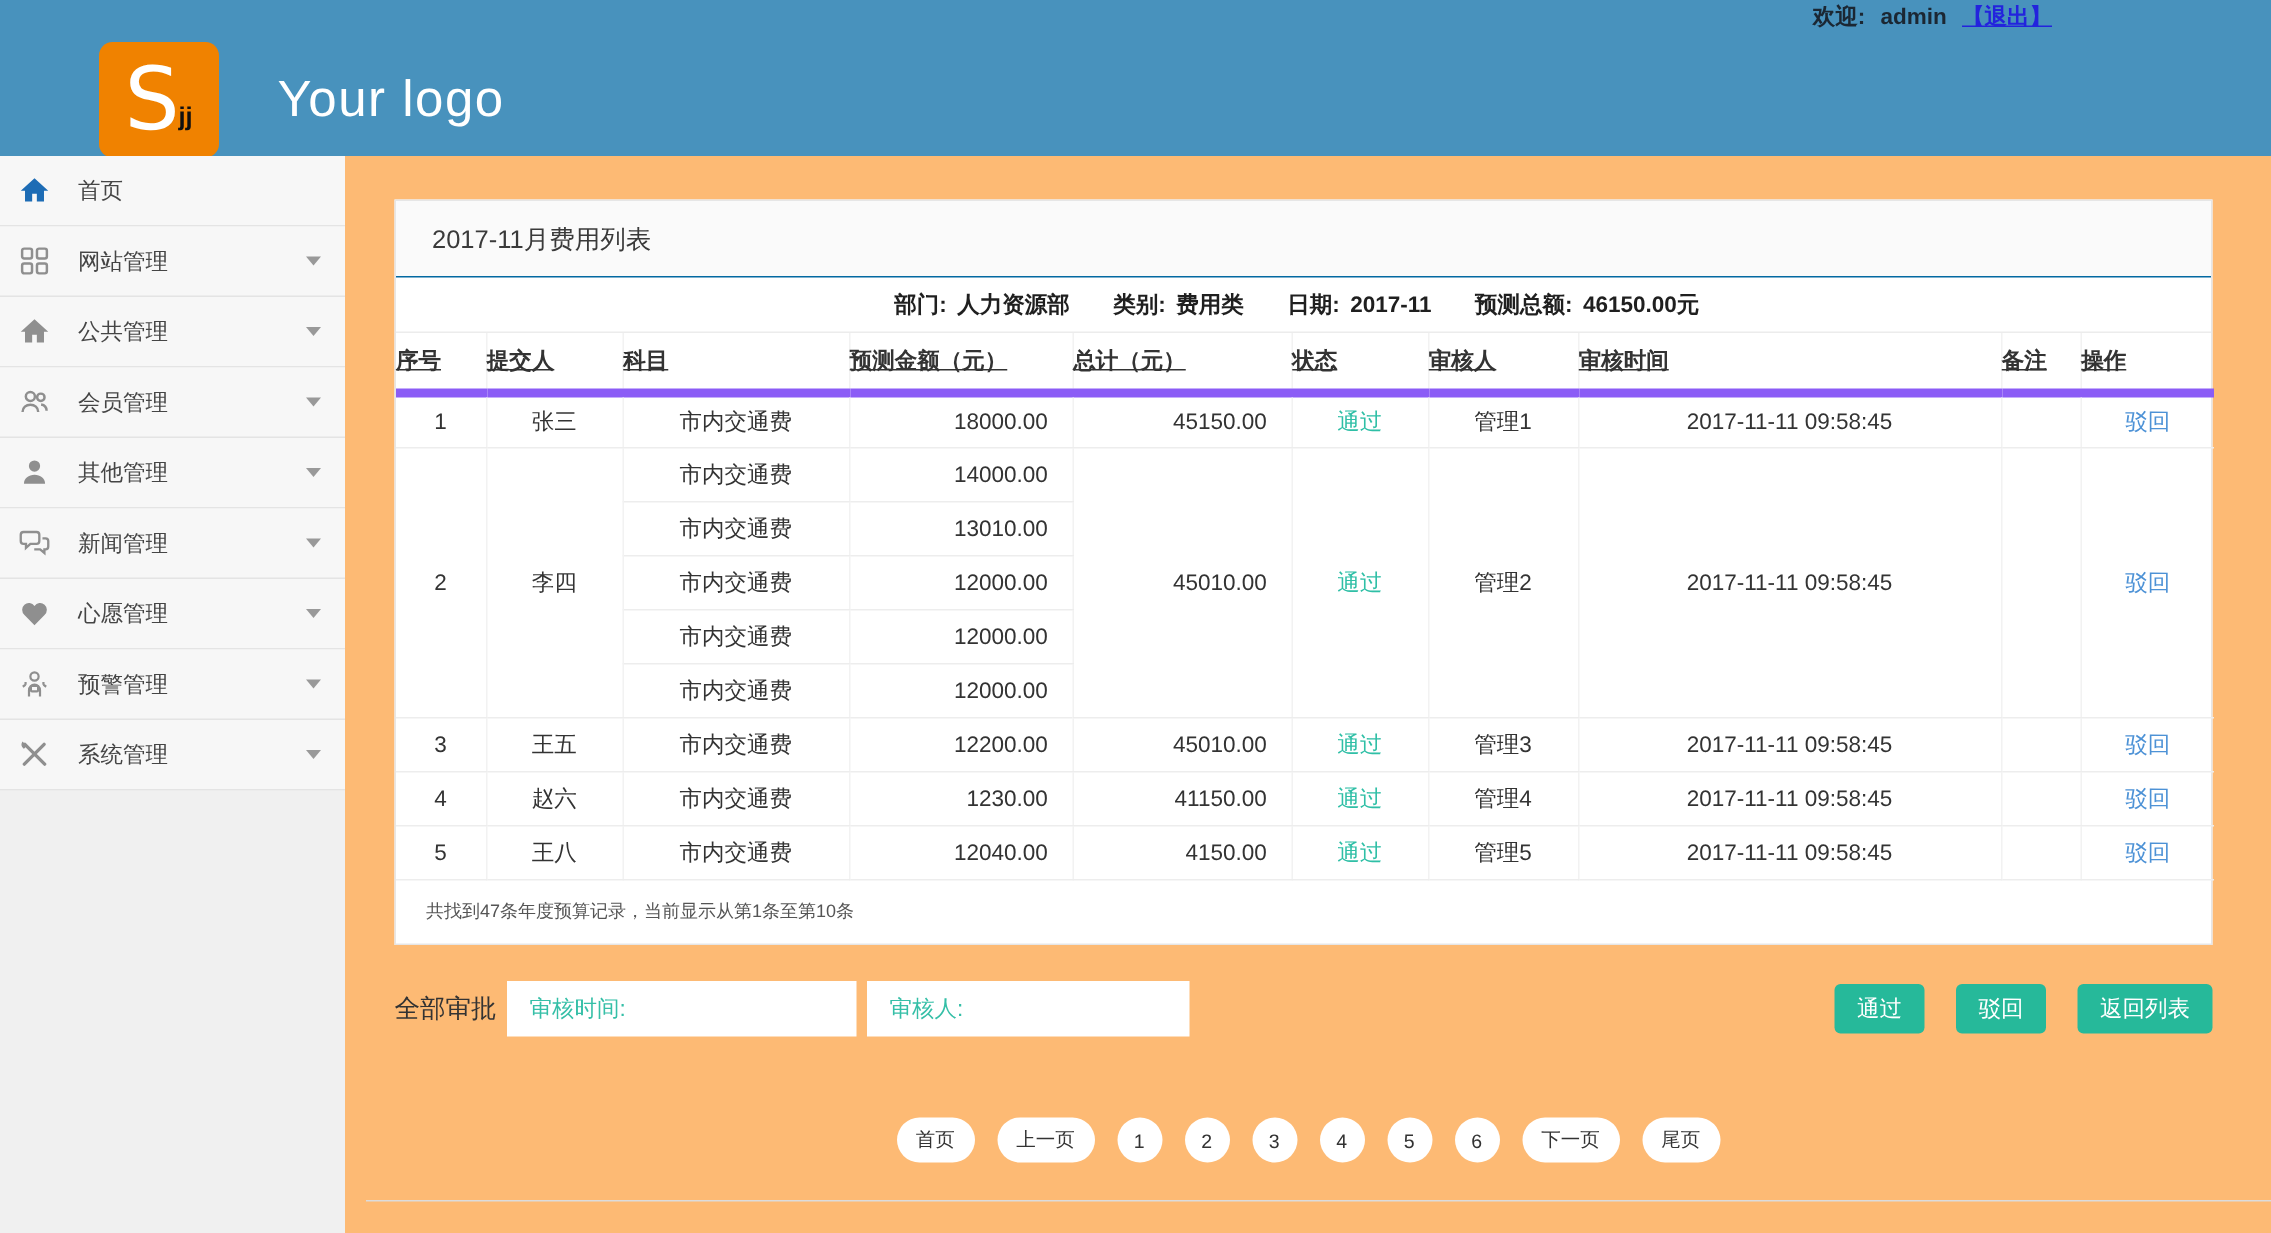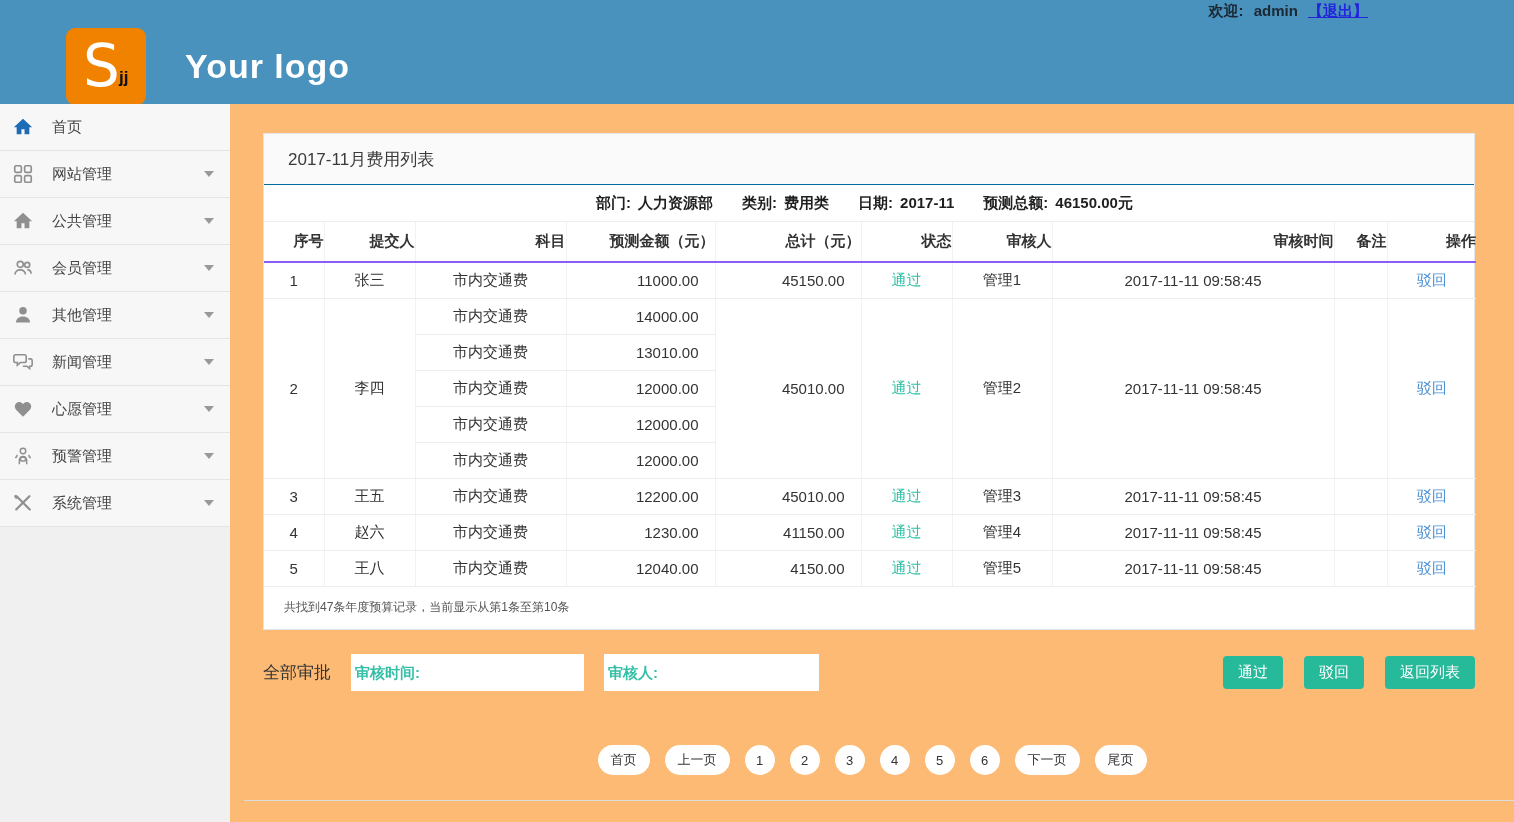--- a/index.html
+++ b/index.html
@@ -12,21 +12,21 @@
   .topbar { position:absolute; left:0; top:0; width:100%; height:104px; background:#4892bd; }
   .welcome { position:absolute; top:2px; right:146px; font-size:15px; font-weight:bold; color:#1b2733; }
   .welcome .sep { display:inline-block; width:6px; }
   .logout { color:#2323dd; text-decoration:underline; cursor:pointer; font-weight:bold; }
   .logo-badge { position:absolute; left:66px; top:28px; width:80px; height:77px;
     background:#f08200; border-radius:9px; }
   .logo-s { position:absolute; left:17px; top:0px; font-size:58px; line-height:77px; color:#fff;
     font-family:"DejaVu Sans",sans-serif; }
   .logo-jj { position:absolute; left:53px; top:40px; font-size:17px; color:#101010; font-weight:bold; }
   .logo-text { position:absolute; left:185px; top:47px; font-size:34px; color:#fff;
-    font-weight:700; letter-spacing:1px; }
+    font-weight:400; letter-spacing:1px; }
   
   .sidebar { position:absolute; left:0; top:104px; width:230px; height:718px; background:#f0f0f0; }
   .nav-item { position:relative; height:47px; background:#f7f7f7; border-bottom:1px solid #e4e4e4;
     display:flex; align-items:center; cursor:pointer; }
   .nav-icon { width:24px; height:24px; margin-left:11px; color:#8f8f8f;
     display:flex; align-items:center; justify-content:center; flex:0 0 auto; }
   .nav-icon svg { width:22px; height:22px; }
   .icon-blue { color:#1d6cb5; }
   .nav-label { margin-left:17px; font-size:15px; color:#454545; }
   .caret { position:absolute; right:16px; width:0; height:0;
@@ -34,35 +34,35 @@
   
   .main { position:absolute; left:230px; top:104px; width:1284px; height:718px; }
   .panel { position:absolute; left:33px; top:29px; width:1212px; background:#fff; border:1px solid #e6e6e6; }
   .panel-title { height:51px; line-height:51px; padding-left:24px; font-size:17px; color:#3a3a3a;
     background:#fafafa; border-bottom:1px solid #0369a1; }
   .meta-row { height:37px; display:flex; align-items:center; padding-left:20px;
     border-bottom:1px solid #ececec; font-size:15px; font-weight:bold; color:#1f1f1f;justify-content:center; }
   .meta-item { margin-right:29px; white-space:nowrap; }
   .meta-item .ml { margin-right:7px; }
   table { width:1210px; border-collapse:collapse; table-layout:fixed; font-size:15px; color:#333; }
-  th { height:40px; font-weight:bold; text-align:right;
-    border-bottom:2px solid #8b5cf6; border-right:1px solid #f2f2f2; }
+  th { height:40px; font-weight:bold; text-align:left;
+    border-bottom:6px solid #8b5cf6; border-right:1px solid #f2f2f2;text-decoration:underline; }
   th.col-action { border-right:none; }
   td { height:36px; text-align:center; border-bottom:1px solid #ededed; border-right:1px solid #f2f2f2;
     overflow:hidden; white-space:nowrap; }
   td.col-action { border-right:none; }
   td.num { text-align:right; padding-right:16px; }
   .status-link { color:#2fbfa6; cursor:pointer; text-decoration:none; }
   .action-link { color:#4d92d6; cursor:pointer; text-decoration:none; }
   .summary { padding:12px 20px 13px; font-size:12px; color:#555; }
   
   .approval-row { position:absolute; left:33px; top:550px; width:1212px; display:flex; align-items:center; }
   .approval-label { font-size:17px; color:#333; }
-  .approval-input { margin-left:20px; height:37px; border:none; outline:none; background:#fff;
-    padding-left:4px; font-size:15px; font-family:inherit;font-weight:bold; }
+  .approval-input { margin-left:7px; height:37px; border:none; outline:none; background:#fff;
+    padding-left:15px; font-size:15px; font-family:inherit; }
   .approval-input::placeholder { color:#35bfa7; opacity:1; }
   .ti { width:233px; }
   .ri { width:215px; }
   .btn-group { margin-left:auto; display:flex; gap:21px; }
   .btn { height:33px; padding:0 15px; background:#26b99a; color:#fff; border:none; border-radius:4px;
     font-size:15px; font-family:inherit; cursor:pointer; }
   
   .pagination { position:absolute; left:0; top:641px; width:100%; display:flex;
     justify-content:center; gap:15px; }
   .pill { height:30px; min-width:30px; background:#fff; border-radius:15px; padding:0 13px;
@@ -233,21 +233,21 @@
             <th>备注</th>
             <th class="col-action">操作</th>
           </tr>
         </thead>
         <tbody>
 
           <tr>
             <td>1</td>
             <td>张三</td>
             <td>市内交通费</td>
-            <td class="num">11000.00</td>
+            <td class="num">18000.00</td>
             <td class="num">45150.00</td>
             <td><a class="status-link">通过</a></td>
             <td>管理1</td>
             <td>2017-11-11 09:58:45</td>
             <td></td>
             <td class="col-action"><a class="action-link">驳回</a></td>
           </tr>
 
           <tr>
             <td rowspan="5">2</td>

